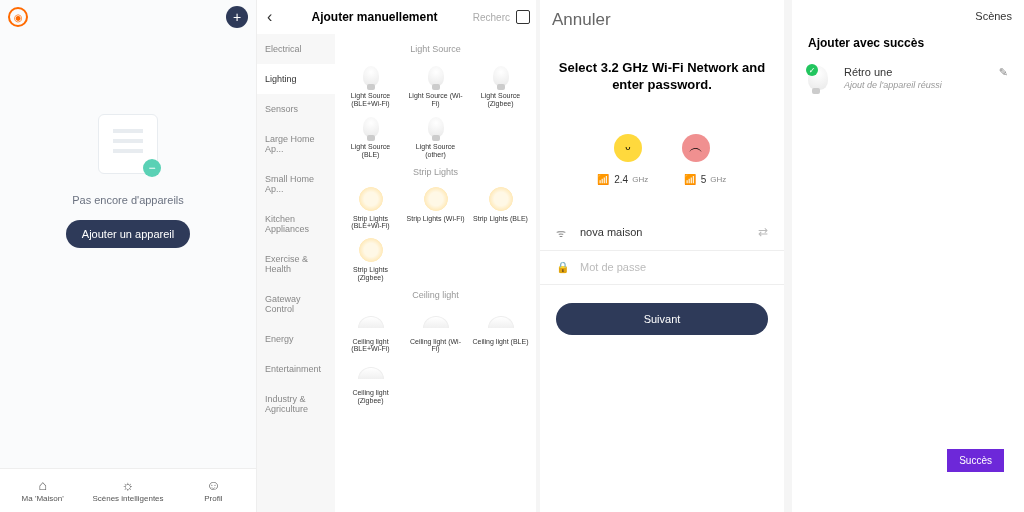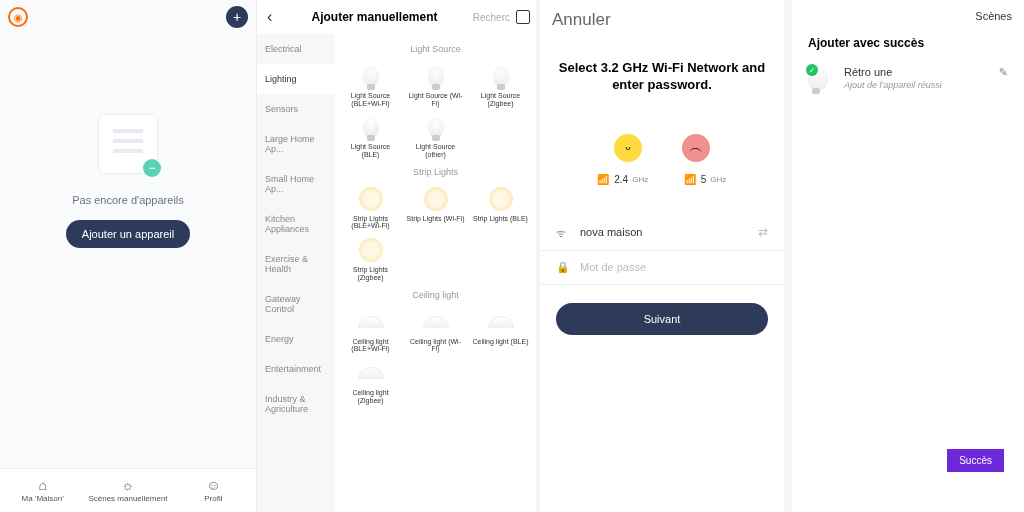--- a/index.html
+++ b/index.html
@@ -92,21 +92,21 @@
     <div class="p1-msg">Pas encore d'appareils</div>
     <div class="p1-btn">Ajouter un appareil</div>
   </div>
   <div class="p1-bottom" id="nav">
       <div class="nav-item">
         <div class="ico">⌂</div>
         <div>Ma 'Maison'</div>
       </div>
       <div class="nav-item">
         <div class="ico">☼</div>
-        <div>Scènes manuellement</div>
+        <div>Scènes intelligentes</div>
       </div>
       <div class="nav-item">
         <div class="ico">☺</div>
         <div>Profil</div>
       </div>
     </div>
 </div>
 
 <div class="pane pane2">
   <div class="p2-head">

